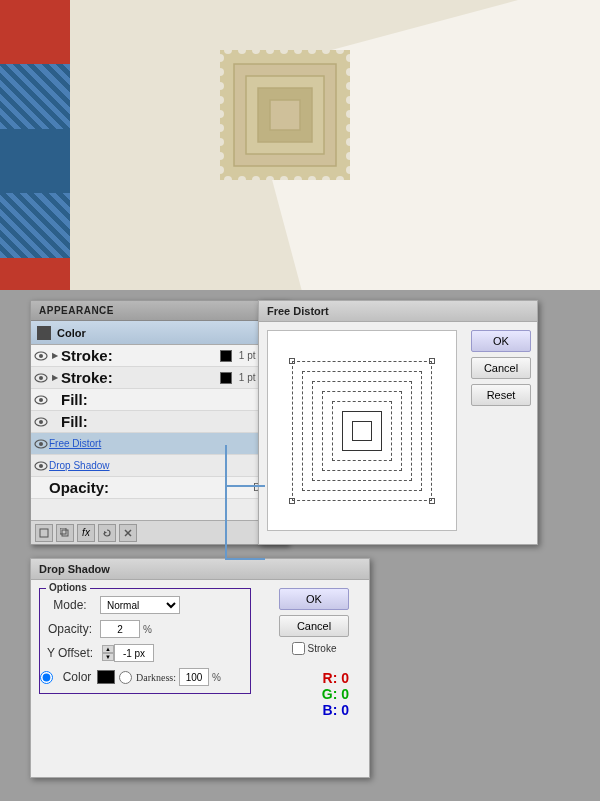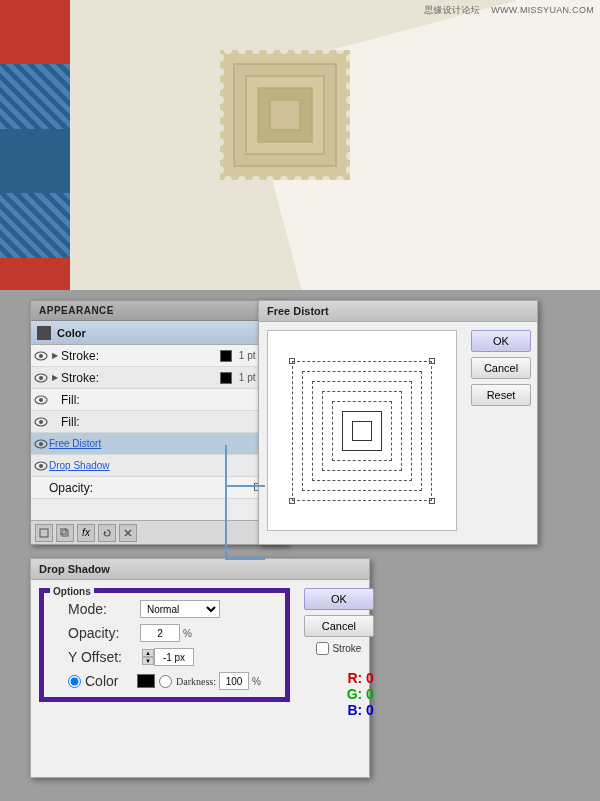--- a/index.html
+++ b/index.html
@@ -175,23 +175,24 @@
       color: #555;
     }
     .row-swatch {
       width: 12px;
       height: 12px;
       border: 1px solid #666;
       margin: 0 3px;
       flex-shrink: 0;
     }
     .row-label {
-      font-size: 12px;
+      font-size: 15px;
       color: #111;
       flex: 1;
+      font-weight: bold;
     }
     .row-detail {
       font-size: 10px;
       color: #555;
       margin-left: 4px;
     }
     .row-link {
       font-size: 10px;
       color: #2255cc;
       text-decoration: underline;
@@ -339,47 +340,47 @@
     }
     .ds-body {
       display: flex;
       height: calc(100% - 22px);
     }
     .ds-left {
       flex: 1;
       padding: 8px;
     }
     .ds-options-group {
-      border: 5px solid #4c1d95;
-      padding: 6px 24px;
+      border: 1px solid #4c1d95;
+      padding: 6px 0;
       margin-bottom: 6px;
       position: relative;
     }
     .ds-group-label {
       position: absolute;
       top: -7px;
       left: 6px;
       background: #f0f0f0;
       padding: 0 3px;
       font-size: 10px;
       font-weight: bold;
       color: #333;
     }
     .ds-field-row {
       display: flex;
       align-items: center;
       margin-bottom: 4px;
       height: 20px;
     }
     .ds-field-label {
-      font-size: 14px;
+      font-size: 12px;
       color: #333;
       width: 60px;
-      text-align: left;
-      margin-right: 12px;
+      text-align: center;
+      margin-right: 0;
     }
     .ds-select {
       height: 18px;
       font-size: 10px;
       border: 1px solid #aaa;
       background: white;
       padding: 0 2px;
       width: 80px;
     }
     .ds-input {
@@ -572,25 +573,20 @@
         <circle cx="130" cy="120" r="4" fill="#e8e3d4"></circle>
 
         <rect x="14" y="14" width="102" height="102" fill="#cfc09a" stroke="#b8aa7a" stroke-width="1.5"></rect>
         <rect x="26" y="26" width="78" height="78" fill="#d4c9a0" stroke="#b8aa7a" stroke-width="1.5"></rect>
         <rect x="38" y="38" width="54" height="54" fill="#bfb282" stroke="#b8aa7a" stroke-width="1.5"></rect>
         <rect x="50" y="50" width="30" height="30" fill="#cfc09a" stroke="#b8aa7a" stroke-width="1.5"></rect>
       </svg>
     </div>
   </div>
 
-  <div class="watermark">
-    <span>思缘设计论坛</span>
-    &nbsp;&nbsp;
-    <span>WWW.MISSY​UAN.COM</span>
-  </div>
 </div>
 
 <div id="bottom-area">
 
   <div id="appearance-panel">
 
     <div class="panel-title-bar">
       <span class="panel-title">APPEARANCE</span>
       <div class="panel-collapse-btns">
         <div class="collapse-btn">◀</div>

